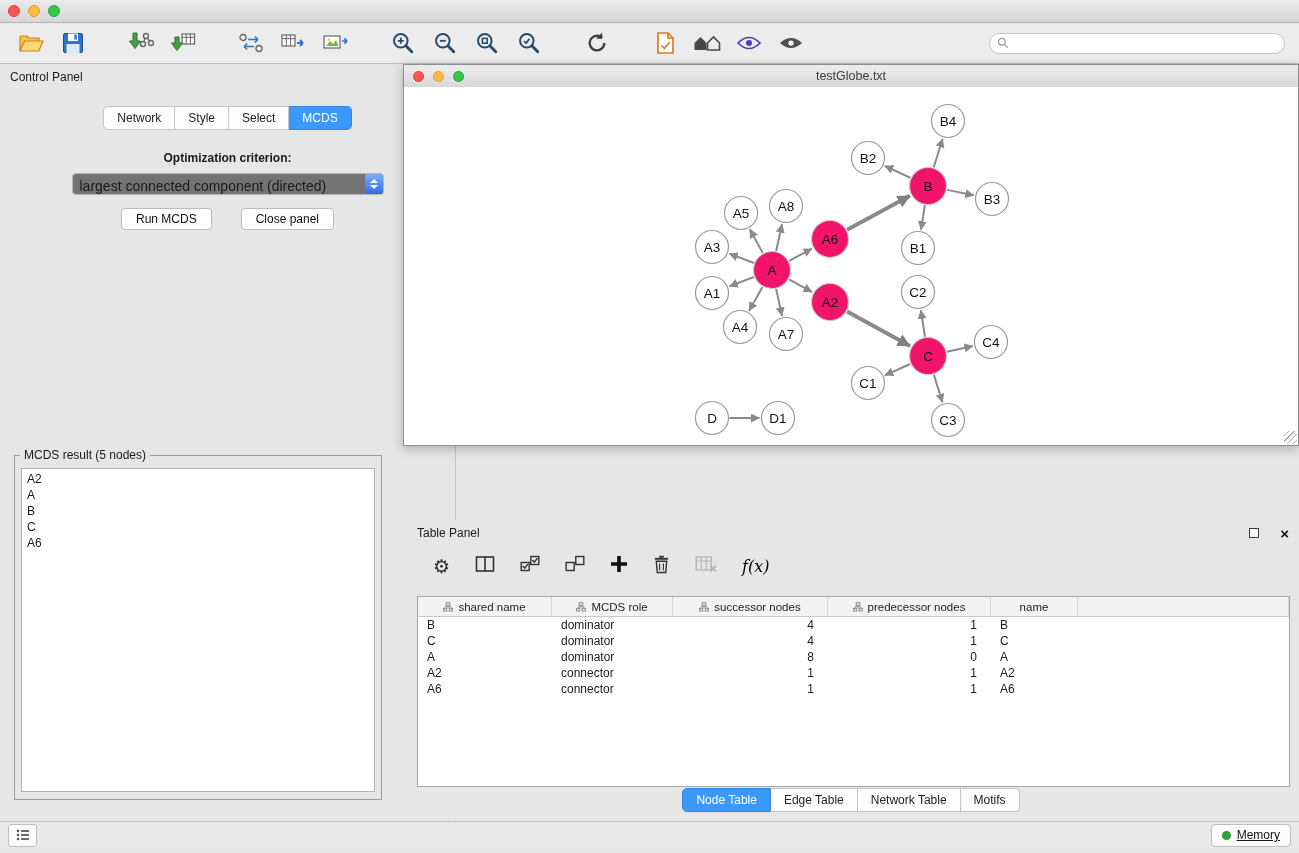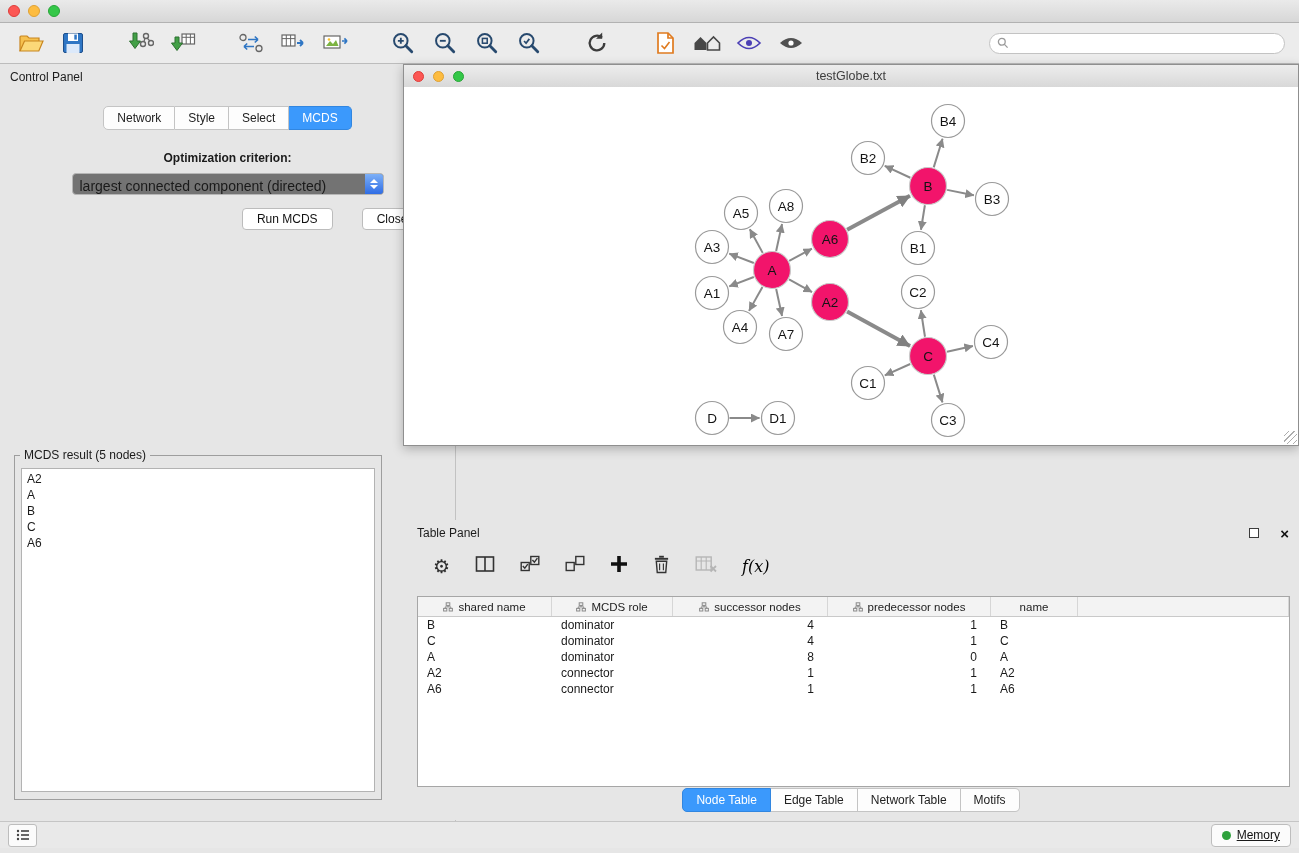--- a/index.html
+++ b/index.html
@@ -27,21 +27,21 @@
   .tab{font-size:12px;padding:4px 13px;background:#fdfdfd;border:1px solid #c4c4c4;border-left:none;color:#222;}
   .tab:first-child{border-left:1px solid #c4c4c4;border-radius:5px 0 0 5px;}
   .tab:last-child{border-radius:0 5px 5px 0;}
   .tab.active{background:#3b99fc;color:#fff;border-color:#3186e0;}
   .opt-label{text-align:center;font-size:12px;margin-top:21px;font-weight:bold;}
   .combo{width:312px;height:22px;margin:8px auto 0;background:#737373;border:1px solid #b6b6b6;border-radius:4px;display:flex;align-items:flex-end;font-size:14px;box-sizing:border-box;overflow:hidden;}
   .combo .val{flex:1;padding-left:7px;white-space:nowrap;}
   .stepper{width:18px;align-self:stretch;background:linear-gradient(#7db0f7,#2f6de5);display:flex;flex-direction:column;align-items:center;justify-content:center;gap:2px;}
   .arr-up{width:0;height:0;border-left:4px solid transparent;border-right:4px solid transparent;border-bottom:4px solid #fff;}
   .arr-dn{width:0;height:0;border-left:4px solid transparent;border-right:4px solid transparent;border-top:4px solid #fff;}
-  .btnrow{display:flex;justify-content:flex-end;gap:29px;margin-top:13px;}
+  .btnrow{display:flex;justify-content:center;gap:29px;margin-top:13px;}
   .btn{font-size:12px;background:#fff;border:1px solid #bcbcbc;border-radius:4px;padding:3px 14px;color:#111;}
   .groupbox{position:absolute;left:14px;top:391px;width:368px;height:345px;border:1px solid #9e9e9e;box-sizing:border-box;}
   .legend{position:absolute;top:-8px;left:5px;background:#e6e6e6;padding:0 4px;font-size:12px;}
   .listbox{position:absolute;inset:12px 6px 7px 6px;background:#fff;border:1px solid #b3b3b3;font-size:12px;padding:2px 5px;overflow:hidden;}
   .listbox div{line-height:16px;}
   
   .nwin{position:absolute;left:403px;top:64px;width:896px;height:382px;background:#5eead4;border:1px solid #8f8f8f;box-sizing:border-box;box-shadow:0 3px 10px rgba(0,0,0,0.25);}
   .nw-tb{position:relative;height:22px;background:linear-gradient(#ededed,#d8d8d8);border-bottom:1px solid #b4b4b4;display:flex;align-items:center;}
   .nw-tb .tl{width:11px;height:11px;margin-left:9px;}
   .nw-title{position:absolute;left:0;right:0;text-align:center;font-size:12.5px;color:#3d3d3d;pointer-events:none;}

